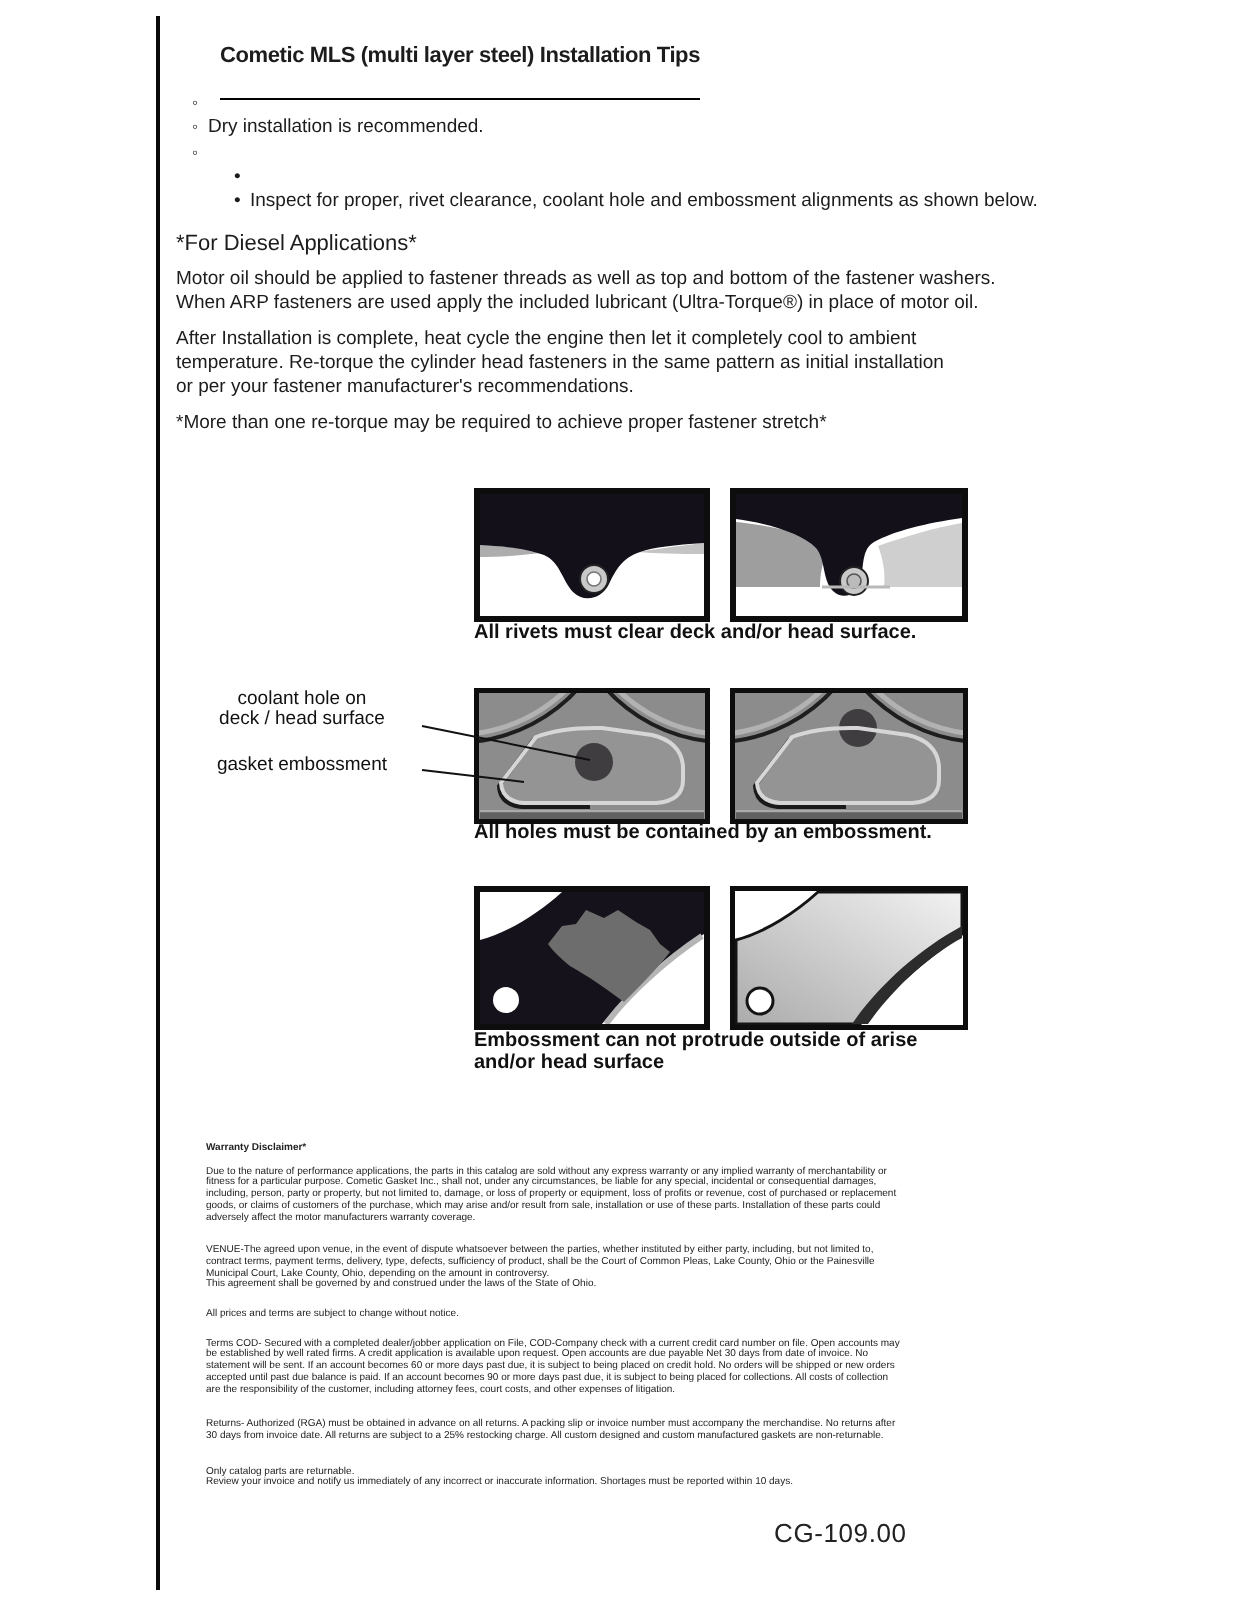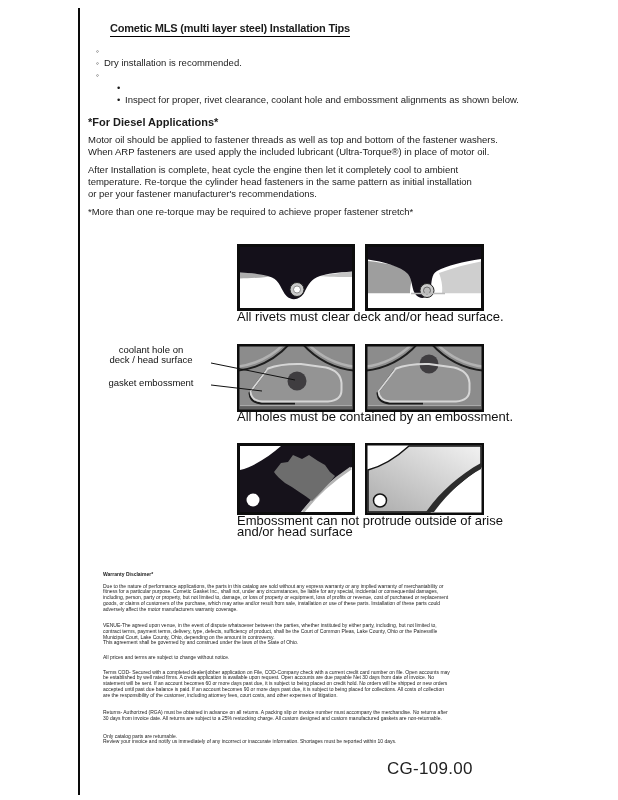--- a/index.html
+++ b/index.html
@@ -6,49 +6,49 @@
   body{
     width:618px;height:800px;position:relative;background:#ffffff;
     font-family:"Liberation Sans","DejaVu Sans",sans-serif;color:#1c1c1c;
     overflow:hidden;
   }
   .abs{position:absolute;}
   
   .page-rule{left:78px;top:8px;width:2px;height:787px;background:#0a0a0a;}
   
   .title{left:110px;top:22px;font-size:11px;font-weight:bold;letter-spacing:-0.2px;
-         border-bottom:1.7px solid #000;padding-bottom:2px;display:inline-block;white-space:nowrap;}
+         border-bottom:1.7px solid #000;padding-bottom:15px;display:inline-block;white-space:nowrap;}
   
   .bullets{left:96px;top:45px;font-size:9.5px;line-height:12.2px;white-space:nowrap;}
   .bullet-row{display:flex;align-items:baseline;}
   .bullet-row .marker{width:8px;font-size:8.5px;color:#1c1c1c;flex:0 0 8px;}
   .sub{margin-left:21px;}
   .sub .marker{font-size:9.5px;width:8px;}
   
-  .diesel-heading{left:88px;top:116px;font-size:11px;font-weight:bold;}
+  .diesel-heading{left:88px;top:116px;font-size:11px;font-weight:normal;}
   .para{font-size:9.5px;line-height:11.8px;white-space:pre-line;}
   .p1{left:88px;top:134px;}
   .p2{left:88px;top:164px;}
   .p3{left:88px;top:206px;font-size:9.5px;white-space:nowrap;}
   
   .rw-label{width:118px;text-align:center;font-size:12px;font-weight:500;color:#111;letter-spacing:0.2px;margin-top:48px;}
-  .caption{font-size:13px;color:#111;white-space:pre-line;line-height:10.6px;}
+  .caption{font-size:10px;color:#111;white-space:pre-line;line-height:10.6px;font-weight:bold;}
   .side-label{width:122px;text-align:center;font-size:9.5px;line-height:10.4px;color:#111;white-space:pre-line;}
   .dbox{display:block;}
   
   .disclaimer{left:103px;top:572px;width:452px;font-size:5px;line-height:5.7px;color:#222;}
   .disclaimer .dh{font-weight:bold;margin:0 0 0 0;}
   .disclaimer p{margin:0;white-space:pre-line;}
   .disclaimer .dp1{margin-top:6px;}
   .disclaimer .dp2{margin-top:11px;}
   .disclaimer .dp3{margin-top:9px;}
   .disclaimer .dp4{margin-top:9px;}
   .disclaimer .dp5{margin-top:12px;}
   .disclaimer .dp6{margin-top:12px;}
-  .pagenum{left:387px;top:759px;font-size:17px;color:#222;letter-spacing:0.3px;}
+  .pagenum{left:387px;top:759px;font-size:13px;color:#222;letter-spacing:0.3px;}
   svg{display:block;}
 </style>
 </head>
 <body>
 
 <div class="abs page-rule"></div>
 
 <div class="abs title">Cometic MLS (multi layer steel) Installation Tips</div>
 
 <div class="abs bullets">

